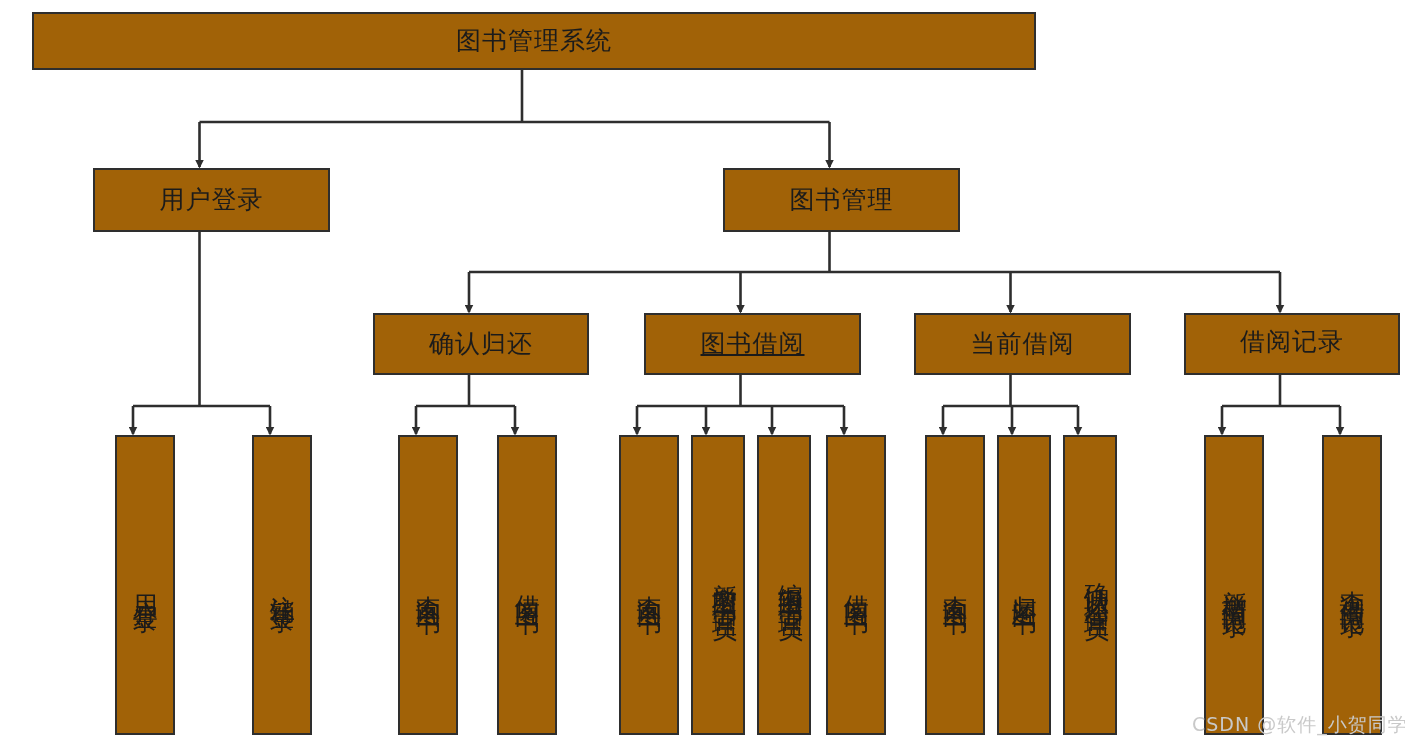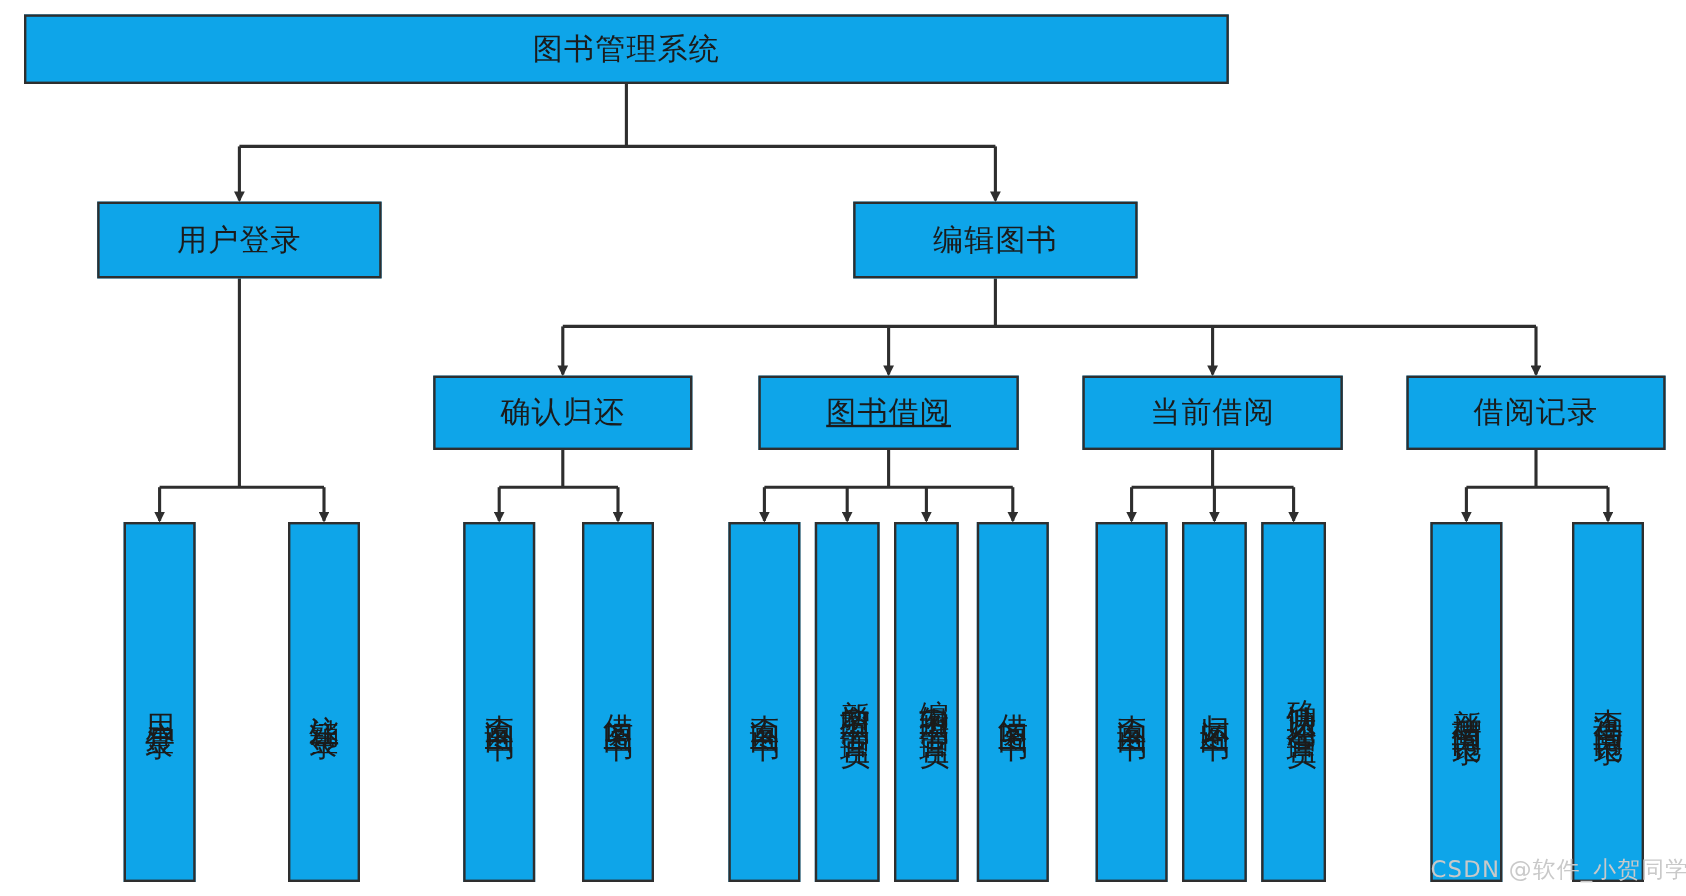--- a/index.html
+++ b/index.html
@@ -8,26 +8,27 @@
     background:#ffffff;
     font-family:"DejaVu Sans","Liberation Sans",sans-serif;
     overflow:hidden;
   }
   #stage{position:relative;width:1405px;height:747px;}
   svg#edges{position:absolute;left:0;top:0;width:1405px;height:747px;}
 
   .node{
     position:absolute;
     box-sizing:border-box;
-    background:#0ea5e9;
+    background:#a16207;
     border:2.5px solid #2e2e2e;
     display:flex;
     align-items:center;
     justify-content:center;
     color:#1b1b1b;
+    margin-left:12px;
   }
   .node.h{ font-size:25px; line-height:1.1; letter-spacing:1px; }
   .node.v{
     writing-mode:vertical-rl;
     text-orientation:upright;
     font-size:25px;
     line-height:1.5;
     letter-spacing:5px;
     padding:8px 0;
     align-items:flex-start;
@@ -91,32 +92,32 @@
   </svg>
 
   <div id="nodes-layer">
       <div class="node h" style="left: 20px; top: 12px; width: 1004px; height: 58px;">
         <span>图书管理系统</span>
       </div>
       <div class="node h" style="left: 81px; top: 168px; width: 237px; height: 64px;">
         <span>用户登录</span>
       </div>
       <div class="node h" style="left: 711px; top: 168px; width: 237px; height: 64px;">
-        <span>编辑图书</span>
+        <span>图书管理</span>
       </div>
       <div class="node h" style="left: 361px; top: 313px; width: 216px; height: 62px;">
         <span>确认归还</span>
       </div>
       <div class="node h" style="left: 632px; top: 313px; width: 217px; height: 62px; text-decoration: underline;">
         <span>图书借阅</span>
       </div>
       <div class="node h" style="left: 902px; top: 313px; width: 217px; height: 62px;">
         <span>当前借阅</span>
       </div>
-      <div class="node h" style="left: 1172px; top: 313px; width: 216px; height: 62px;">
+      <div class="node h" style="left: 1172px; top: 313px; width: 216px; height: 62px; font-family: Liberation Mono, monospace;">
         <span>借阅记录</span>
       </div>
       <div class="node v mid" style="left: 103px; top: 435px; width: 60px; height: 300px;">
         <span>用户登录</span>
       </div>
       <div class="node v mid" style="left: 240px; top: 435px; width: 60px; height: 300px;">
         <span>注销登录</span>
       </div>
       <div class="node v mid" style="left: 386px; top: 435px; width: 60px; height: 300px;">
         <span>查询图书</span>

